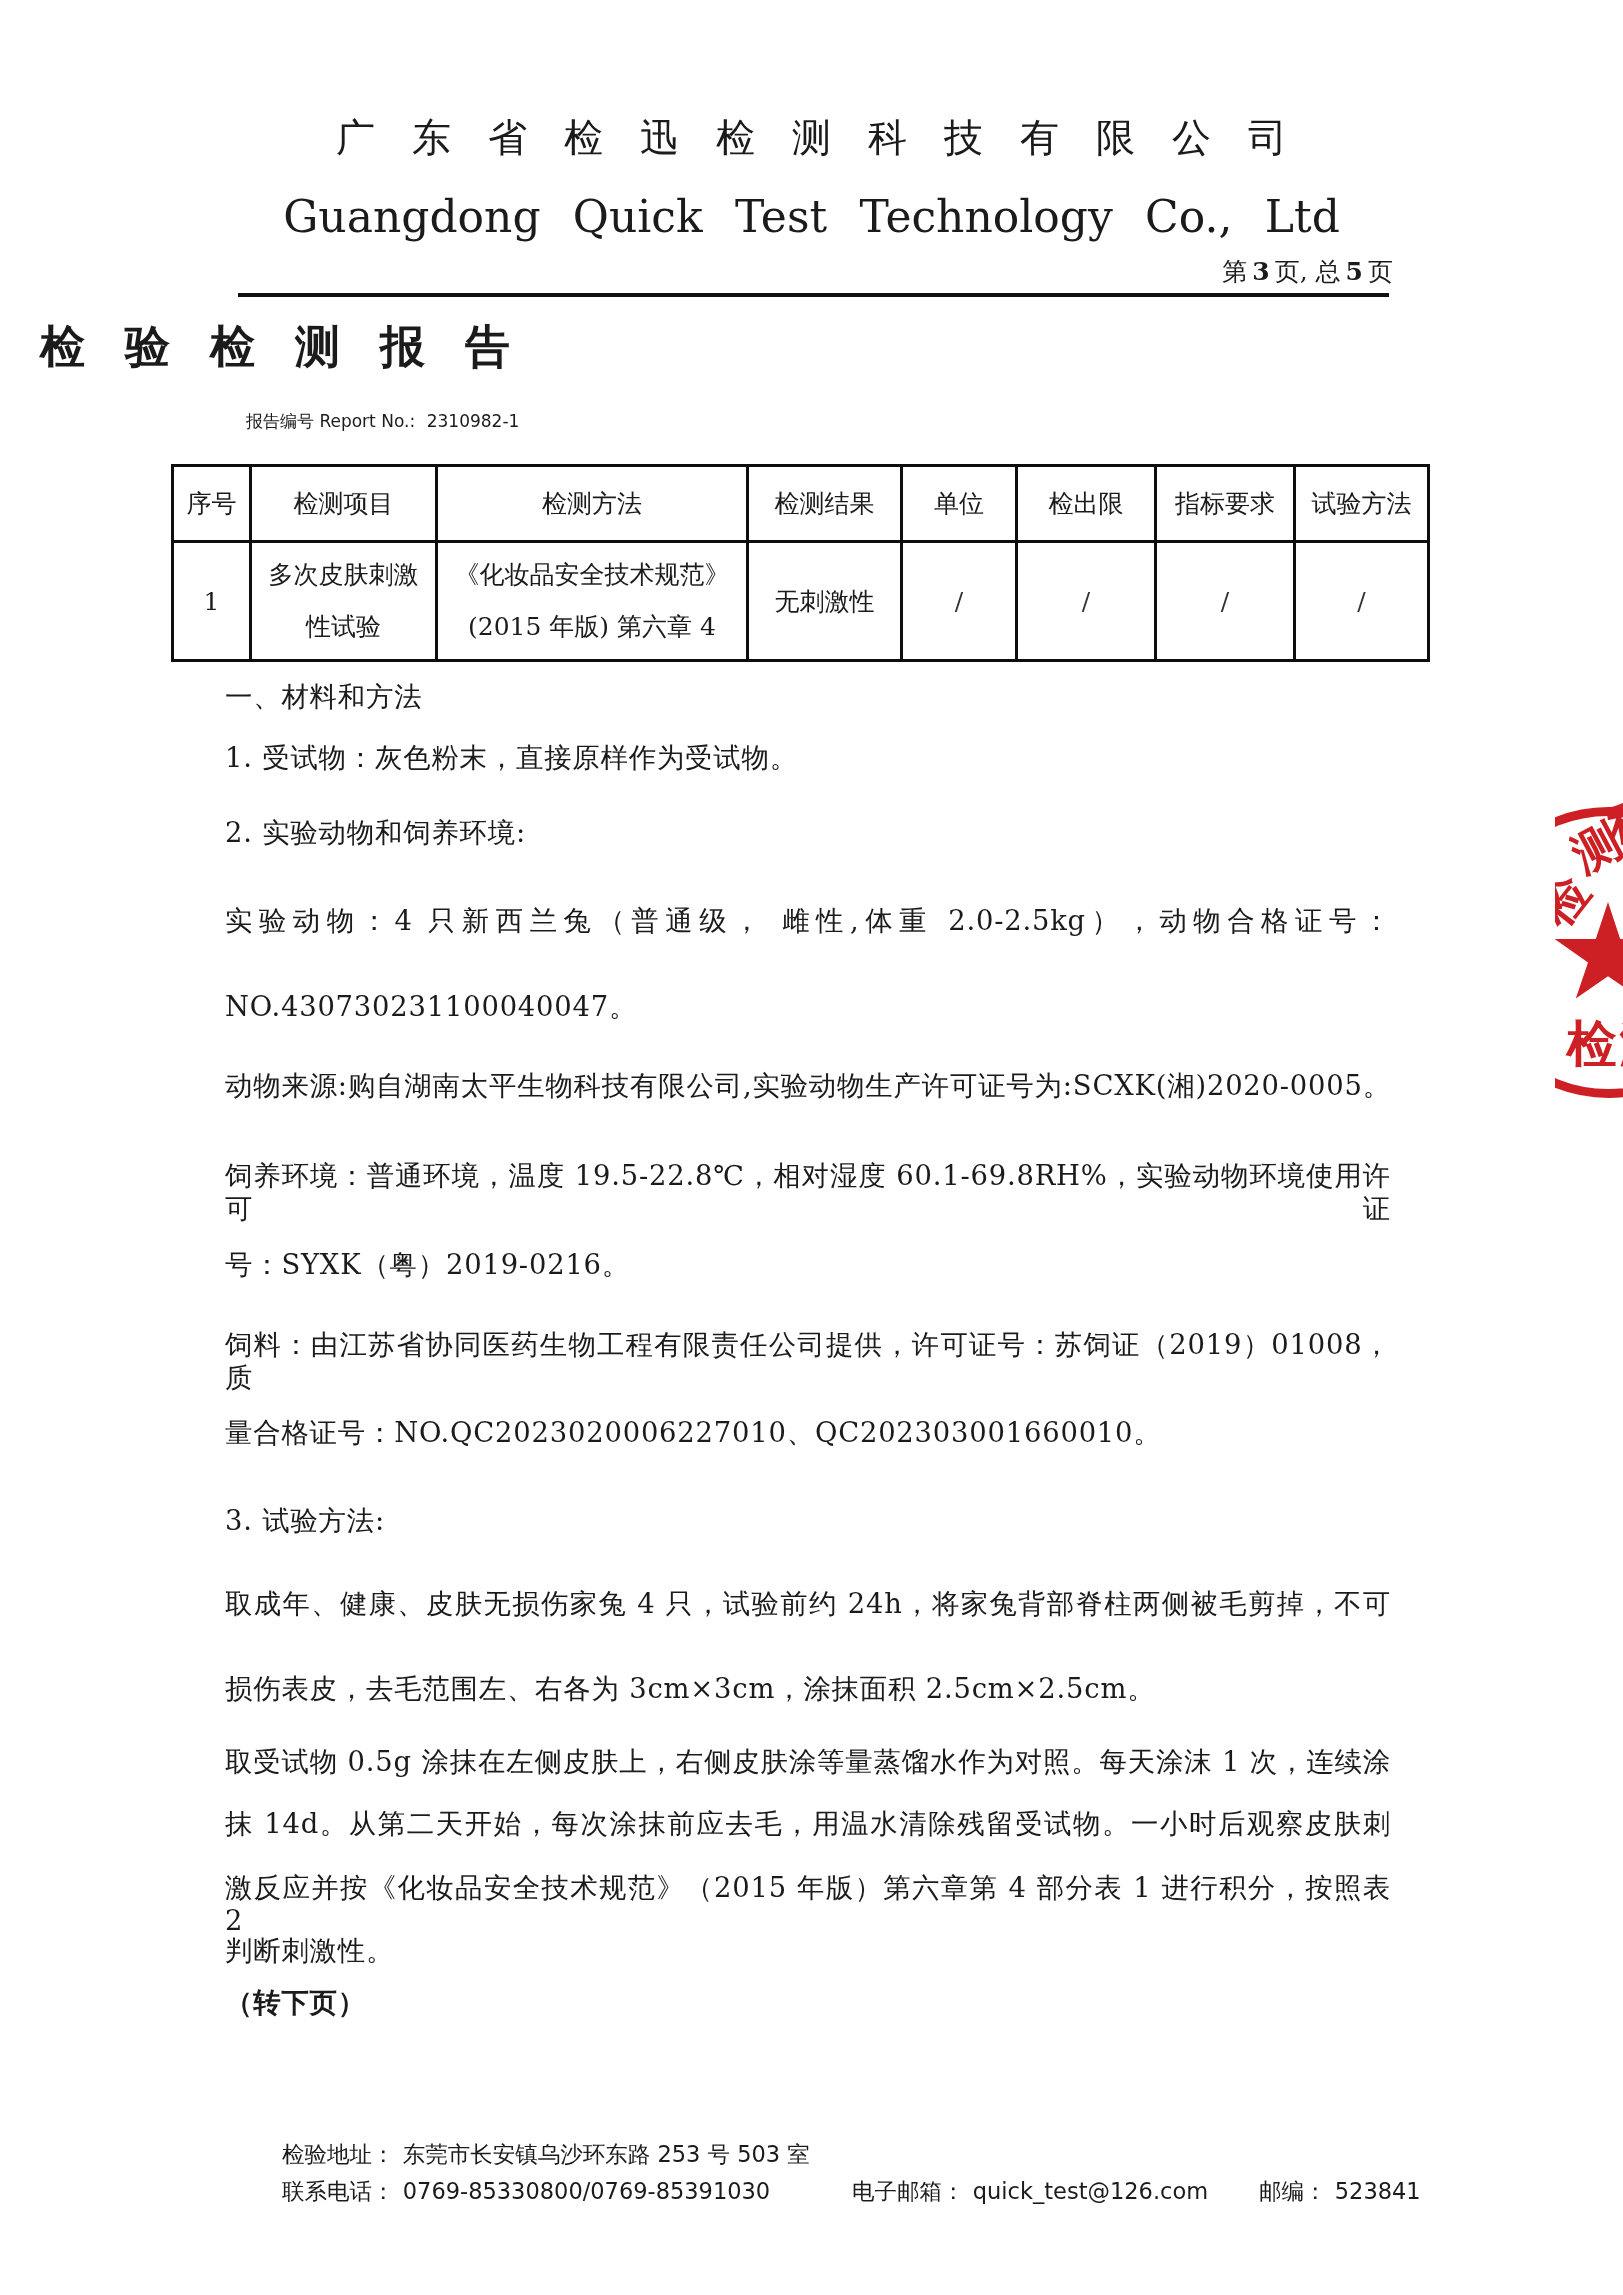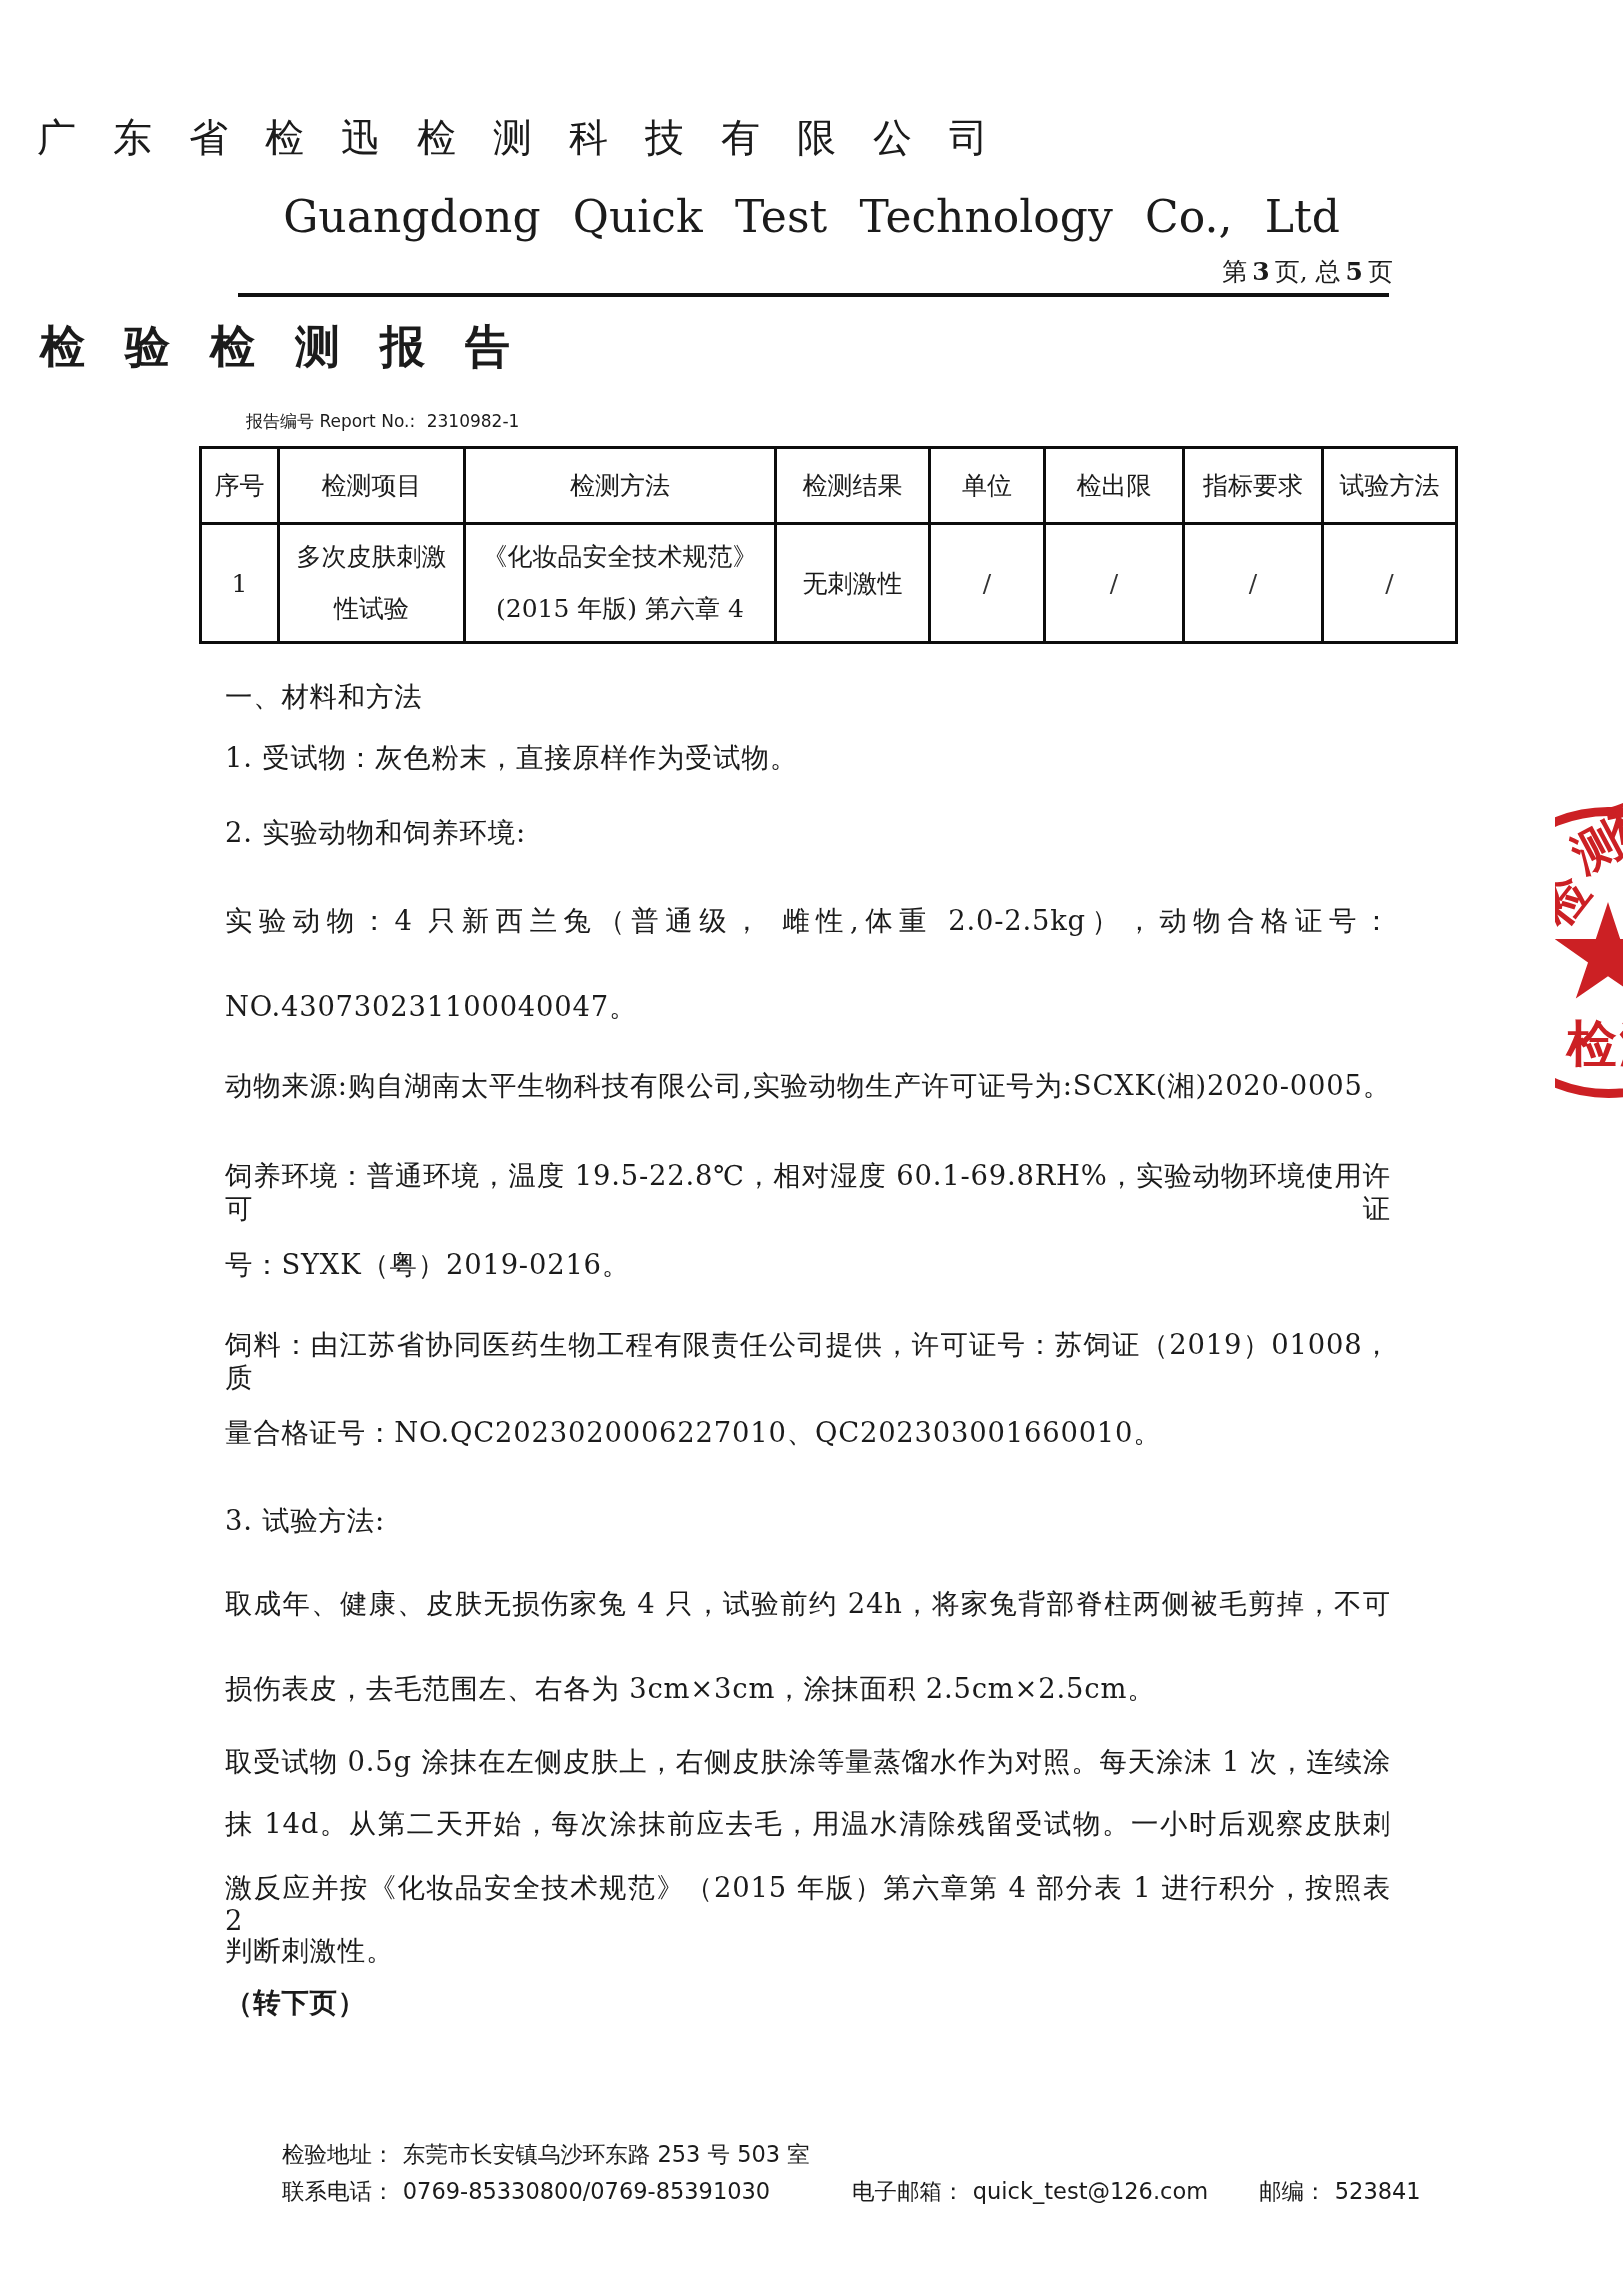--- a/index.html
+++ b/index.html
@@ -3,21 +3,21 @@
 <meta charset="utf-8">
 <style>
   html,body{margin:0;padding:0;background:#e8e8e8;}
   .page{
     position:relative;width:1623px;height:2295px;background:#ffffff;
     overflow:hidden;color:#1b1b1b;margin:0 auto;
     font-family:"DejaVu Serif","Liberation Serif",serif;
   }
   
   .company-cn{
-    position:absolute;top:111px;left:0;right:0;text-align:left;
+    position:absolute;top:111px;left:0;right:0;text-align:center;
     font-size:39px;letter-spacing:37px;text-indent:37px;white-space:nowrap;
   }
   .company-en{
     position:absolute;top:191px;left:0;right:0;text-align:center;
     font-size:44px;word-spacing:18.3px;white-space:nowrap;
   }
   .page-info{
     position:absolute;top:255px;right:230px;font-size:25px;white-space:nowrap;
   }
   .page-info .num{font-weight:bold;padding:0 5px;}
@@ -28,22 +28,22 @@
     position:absolute;top:317px;left:0;right:0;
     font-size:45px;font-weight:bold;letter-spacing:40px;text-indent:40px;white-space:nowrap;
   }
   .report-no{
     position:absolute;top:410px;left:246px;font-size:17px;
     font-family:"DejaVu Sans","Liberation Sans",sans-serif;
   }
   .report-no .val{padding-left:11.6px;}
   
   table.result{
-    position:absolute;left:171px;top:446px;width:1256px;
-    border-collapse:collapse;table-layout:fixed;margin-left:28px;
+    position:absolute;left:171px;top:464px;width:1256px;
+    border-collapse:collapse;table-layout:fixed;
   }
   table.result td{
     border:3.3px solid #0d0d0d;text-align:center;vertical-align:middle;
     font-size:25px;padding:0;
   }
   table.result tr.hdr td{height:73px;}
   table.result tr.data td{height:116px;}
   .cell2 div{line-height:52px;}
   .slash{font-size:23px;color:#333;}
   

